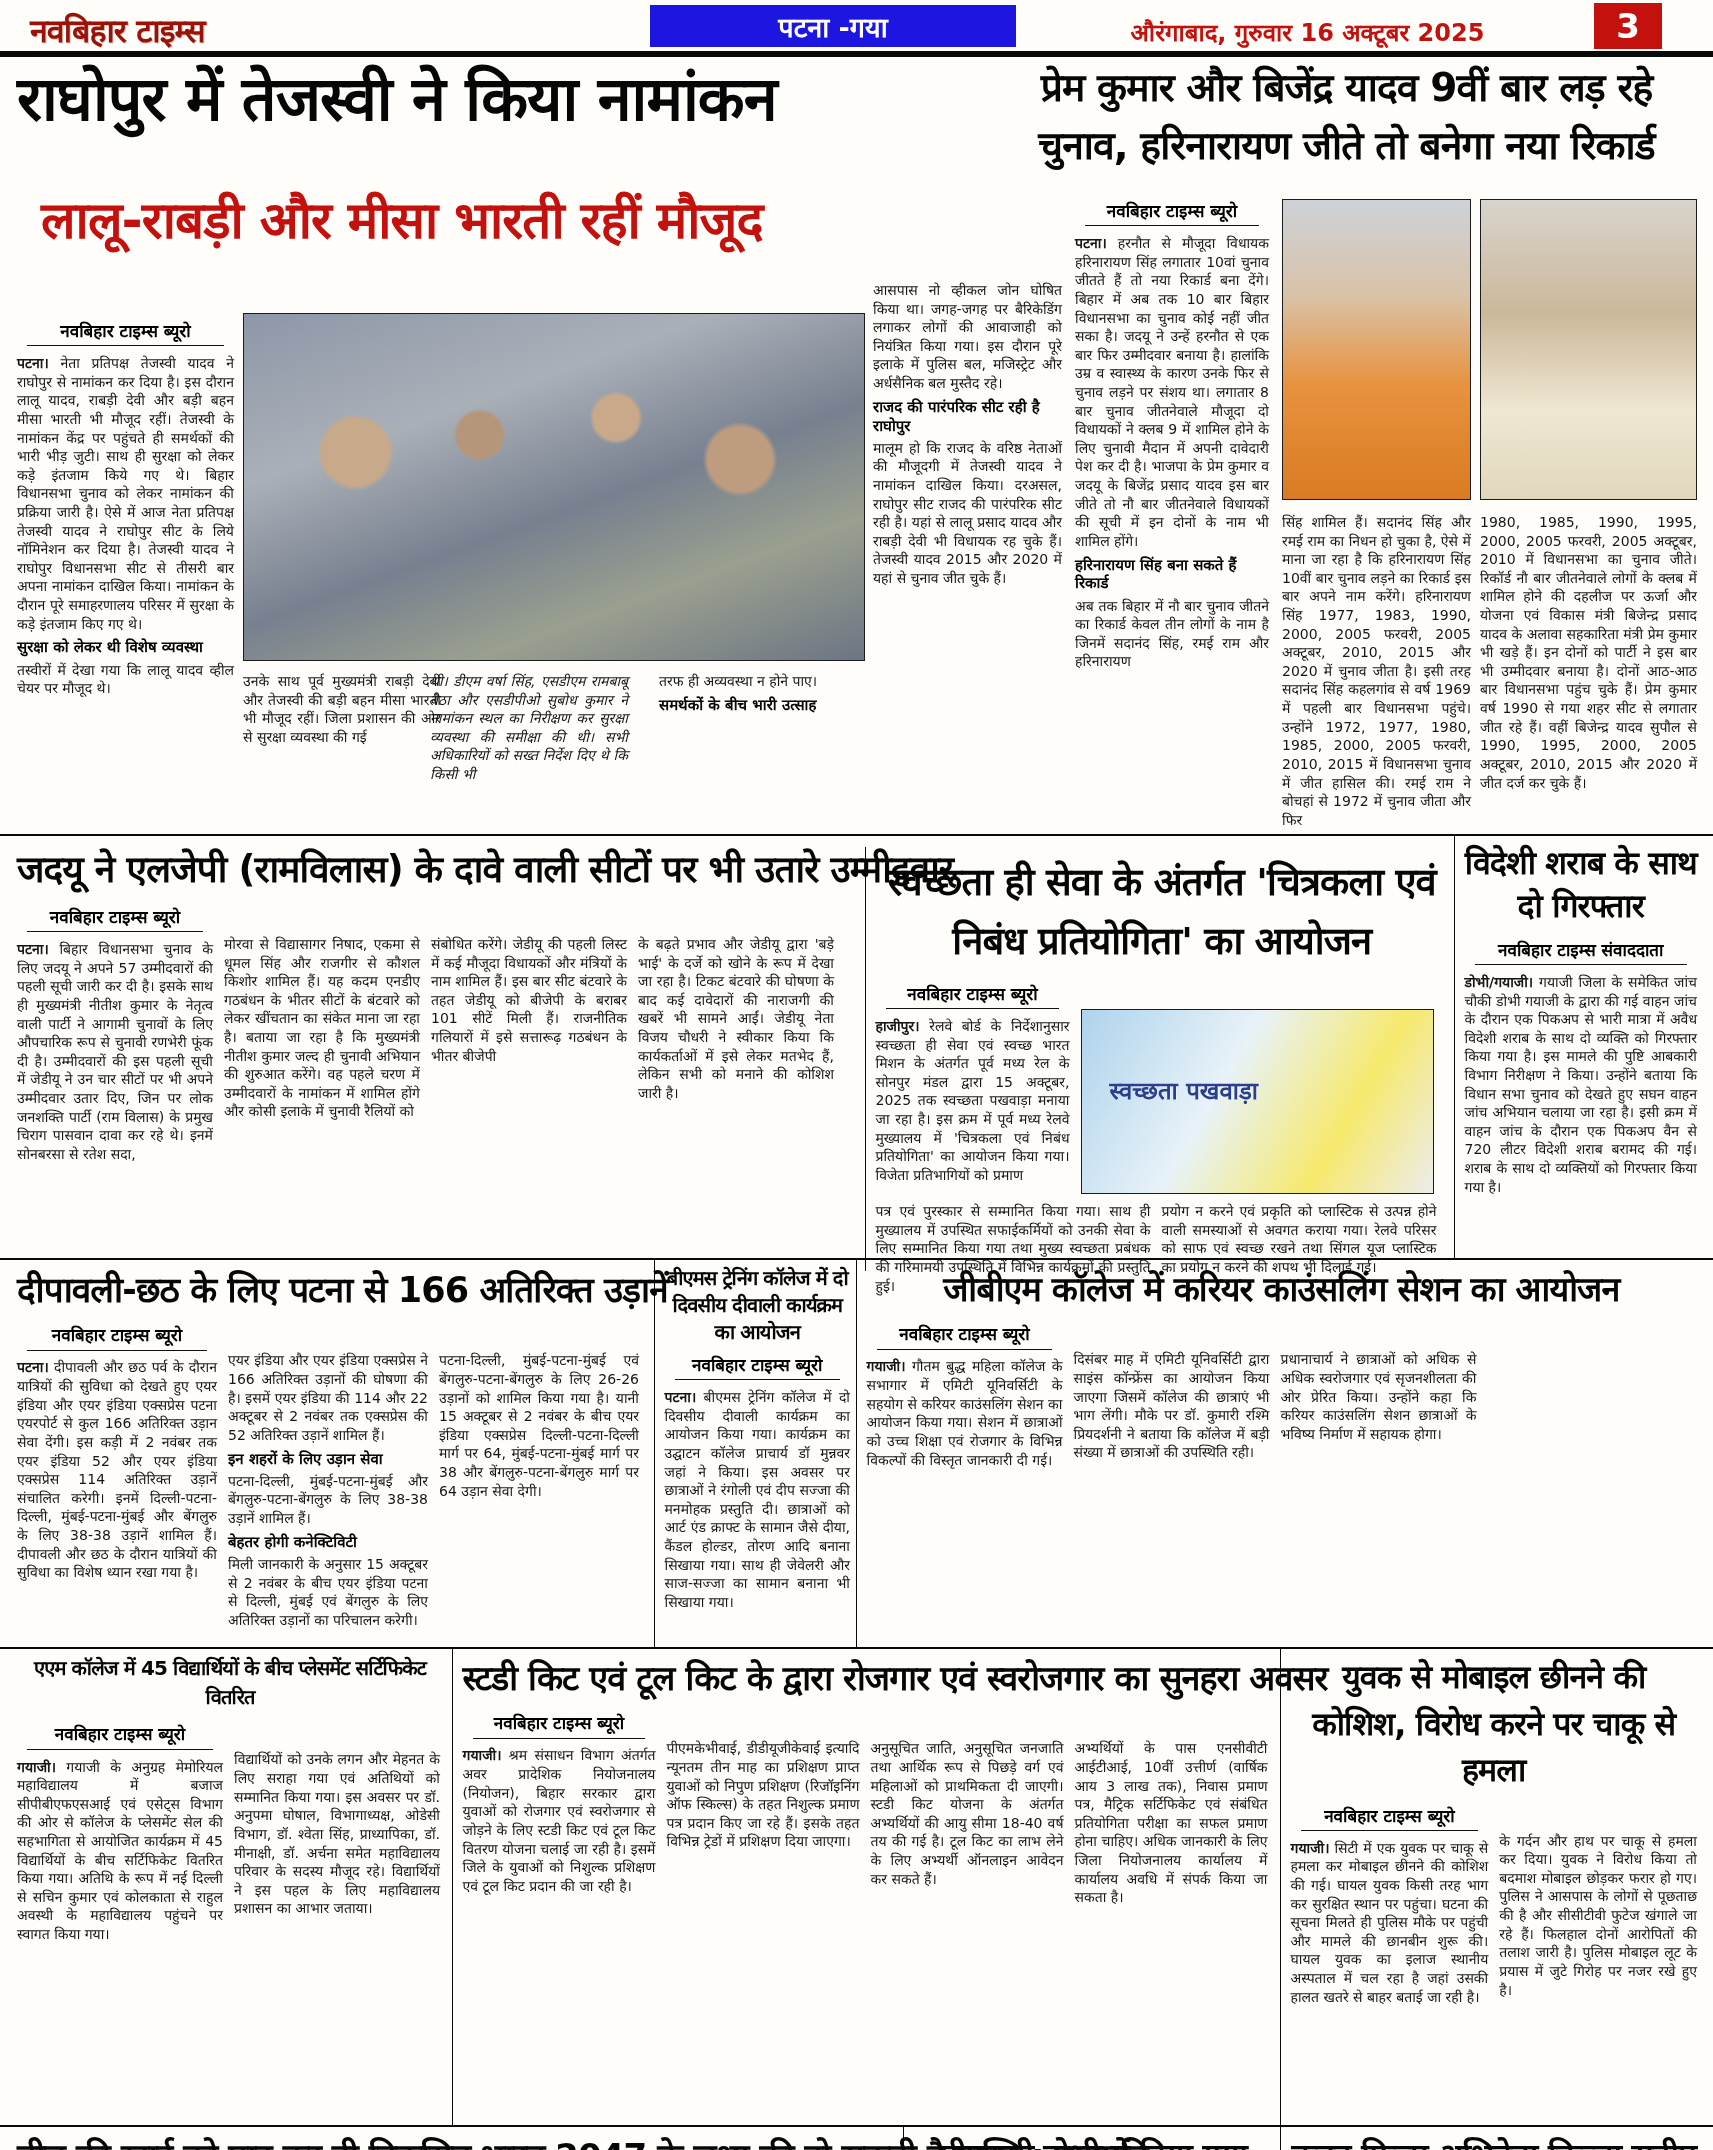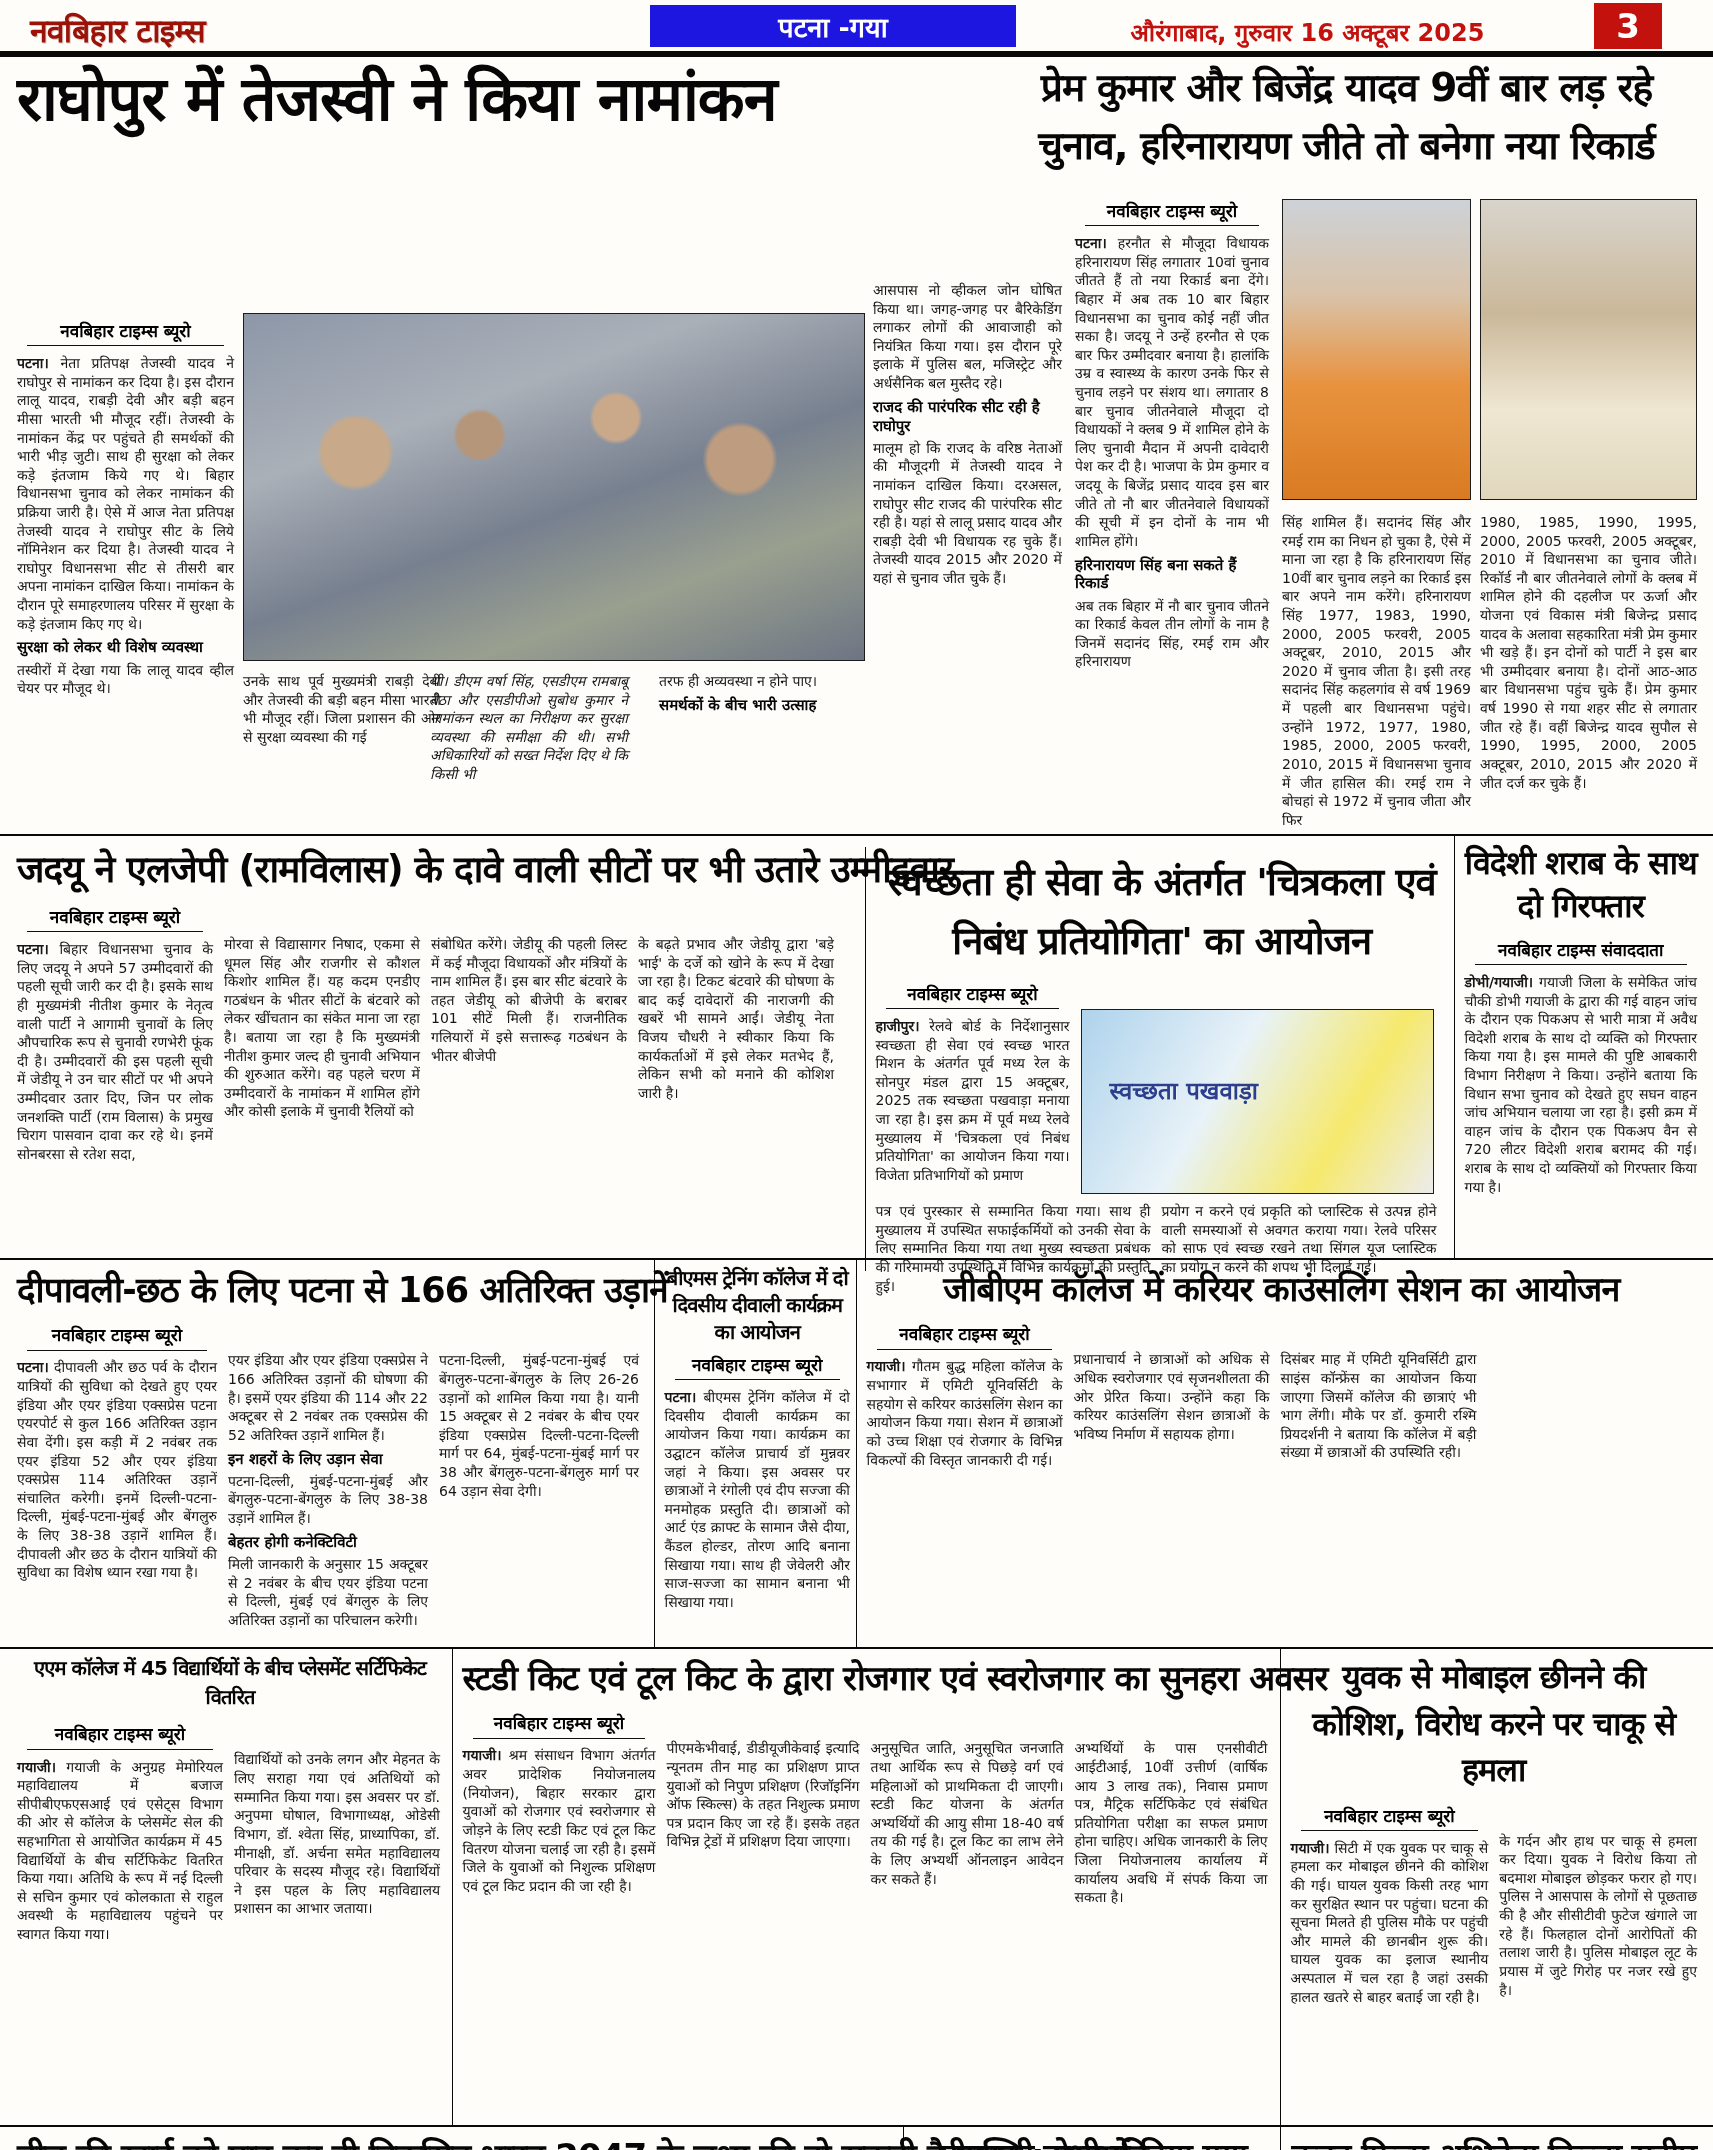--- a/index.html
+++ b/index.html
@@ -48,20 +48,21 @@
   <header class="masthead">
     <div class="mast-name">नवबिहार टाइम्स</div>
     <div class="mast-edition">पटना -गया</div>
     <div class="mast-date">औरंगाबाद, गुरुवार 16 अक्टूबर 2025</div>
     <div class="mast-page">3</div>
   </header>
 
   <section class="sec" style="top:57px;height:632px;">
     <h1 class="abs hl" style="left:17px;top:6.9px;width:976px;font-size:61px;line-height:1.15;white-space:nowrap;">राघोपुर में तेजस्वी ने किया नामांकन</h1>
     <h2 class="abs hl hl-c" style="left:998px;top:1.7px;width:697px;font-size:39px;line-height:1.5;">प्रेम कुमार और बिजेंद्र यादव 9वीं बार लड़ रहे चुनाव, हरिनारायण जीते तो बनेगा नया रिकार्ड</h2>
+    <div class="abs" style="left:41px;top:126px;width:1196px;font-size:51px;font-weight:700;color:#c3120d;letter-spacing:-0.9px;white-space:nowrap;">लालू-राबड़ी और मीसा भारती रहीं मौजूद</div>
 
     <div class="abs" style="left:17px;top:262px;width:217px;">
       <div class="byl">नवबिहार टाइम्स ब्यूरो</div>
       <p class="col"><b class="dl">पटना।</b> <span>नेता प्रतिपक्ष तेजस्वी यादव ने राघोपुर से नामांकन कर दिया है। इस दौरान लालू यादव, राबड़ी देवी और बड़ी बहन मीसा भारती भी मौजूद रहीं। तेजस्वी के नामांकन केंद्र पर पहुंचते ही समर्थकों की भारी भीड़ जुटी। साथ ही सुरक्षा को लेकर कड़े इंतजाम किये गए थे। बिहार विधानसभा चुनाव को लेकर नामांकन की प्रक्रिया जारी है। ऐसे में आज नेता प्रतिपक्ष तेजस्वी यादव ने राघोपुर सीट के लिये नॉमिनेशन कर दिया है। तेजस्वी यादव ने राघोपुर विधानसभा सीट से तीसरी बार अपना नामांकन दाखिल किया। नामांकन के दौरान पूरे समाहरणालय परिसर में सुरक्षा के कड़े इंतजाम किए गए थे।</span></p>
       <div class="sh">सुरक्षा को लेकर थी विशेष व्यवस्था</div>
       <p class="col">तस्वीरों में देखा गया कि लालू यादव व्हील चेयर पर मौजूद थे।</p>
     </div>
 
     <div class="abs photo photo-main" style="left:243px;top:256px;width:622px;height:348px;"></div>
 
@@ -157,22 +158,22 @@
       <p class="col"><b class="dl">पटना।</b> <span>बीएमस ट्रेनिंग कॉलेज में दो दिवसीय दीवाली कार्यक्रम का आयोजन किया गया। कार्यक्रम का उद्घाटन कॉलेज प्राचार्य डॉ मुन्नवर जहां ने किया। इस अवसर पर छात्राओं ने रंगोली एवं दीप सज्जा की मनमोहक प्रस्तुति दी। छात्राओं को आर्ट एंड क्राफ्ट के सामान जैसे दीया, कैंडल होल्डर, तोरण आदि बनाना सिखाया गया। साथ ही जेवेलरी और साज-सज्जा का सामान बनाना भी सिखाया गया।</span></p>
     </div>
 
     <div class="abs vdiv" style="left:856px;top:0;width:840px;height:388px;padding:5.2px 0 0 9.5px;">
       <h2 class="hl hl-c" style="font-size:34px;white-space:nowrap;">जीबीएम कॉलेज में करियर काउंसलिंग सेशन का आयोजन</h2>
       <div class="row gap20" style="margin-top:11.2px;">
         <div style="width:196px;">
           <div class="byl">नवबिहार टाइम्स ब्यूरो</div>
           <p class="col"><b class="dl">गयाजी।</b> <span>गौतम बुद्ध महिला कॉलेज के सभागार में एमिटी यूनिवर्सिटी के सहयोग से करियर काउंसलिंग सेशन का आयोजन किया गया। सेशन में छात्राओं को उच्च शिक्षा एवं रोजगार के विभिन्न विकल्पों की विस्तृत जानकारी दी गई।</span></p>
         </div>
+        <p class="col" style="width:196px;padding-top:28px;">दिसंबर माह में एमिटी यूनिवर्सिटी द्वारा साइंस कॉन्फ्रेंस का आयोजन किया जाएगा जिसमें कॉलेज की छात्राएं भी भाग लेंगी। मौके पर डॉ. कुमारी रश्मि प्रियदर्शनी ने बताया कि कॉलेज में बड़ी संख्या में छात्राओं की उपस्थिति रही।</p>
         <p class="col" style="width:196px;padding-top:28px;">प्रधानाचार्य ने छात्राओं को अधिक से अधिक स्वरोजगार एवं सृजनशीलता की ओर प्रेरित किया। उन्होंने कहा कि करियर काउंसलिंग सेशन छात्राओं के भविष्य निर्माण में सहायक होगा।</p>
-        <p class="col" style="width:196px;padding-top:28px;">दिसंबर माह में एमिटी यूनिवर्सिटी द्वारा साइंस कॉन्फ्रेंस का आयोजन किया जाएगा जिसमें कॉलेज की छात्राएं भी भाग लेंगी। मौके पर डॉ. कुमारी रश्मि प्रियदर्शनी ने बताया कि कॉलेज में बड़ी संख्या में छात्राओं की उपस्थिति रही।</p>
       </div>
     </div>
   </section>
 
   <section class="sec rule-top" style="top:1647px;height:478px;">
 
     <div class="abs" style="left:17px;top:5.2px;width:426px;">
       <h2 class="hl hl-c" style="font-size:20px;line-height:1.45;">एएम कॉलेज में 45 विद्यार्थियों के बीच प्लेसमेंट सर्टिफिकेट वितरित</h2>
       <div class="row gap20" style="margin-top:10.3px;">
         <div style="width:206px;">

